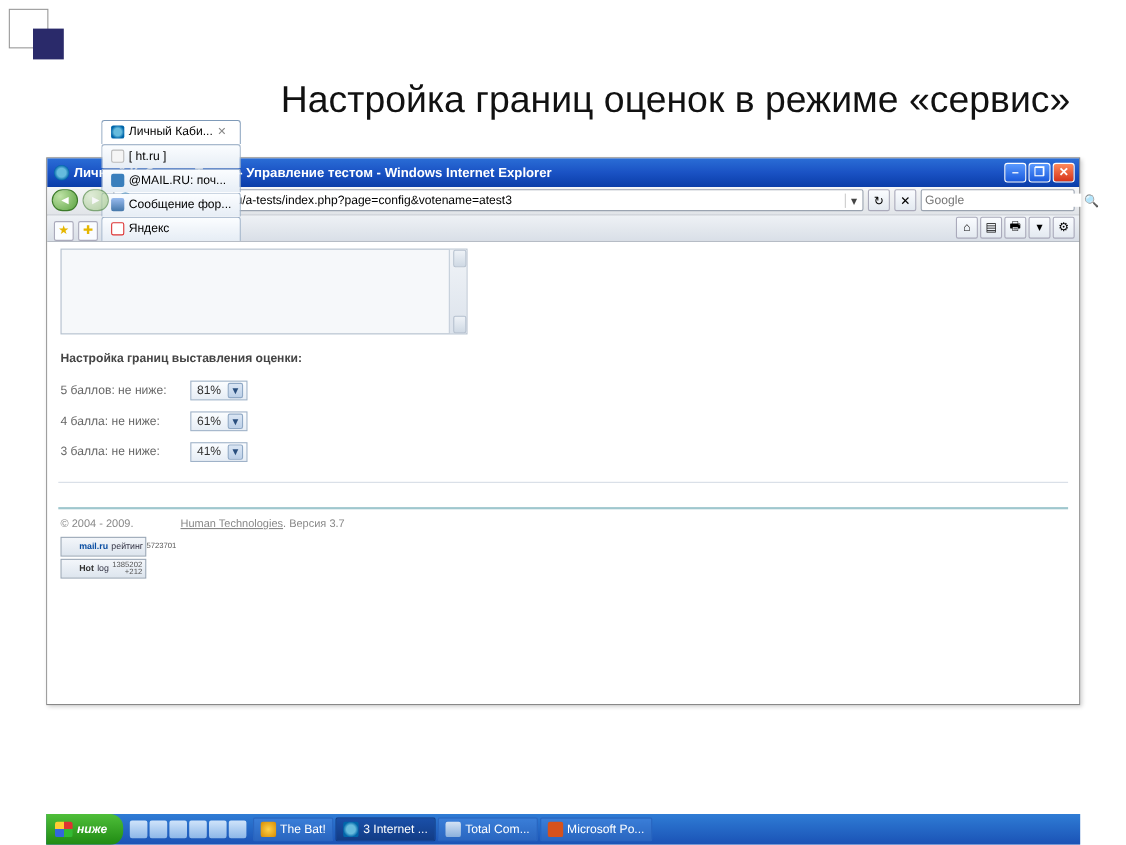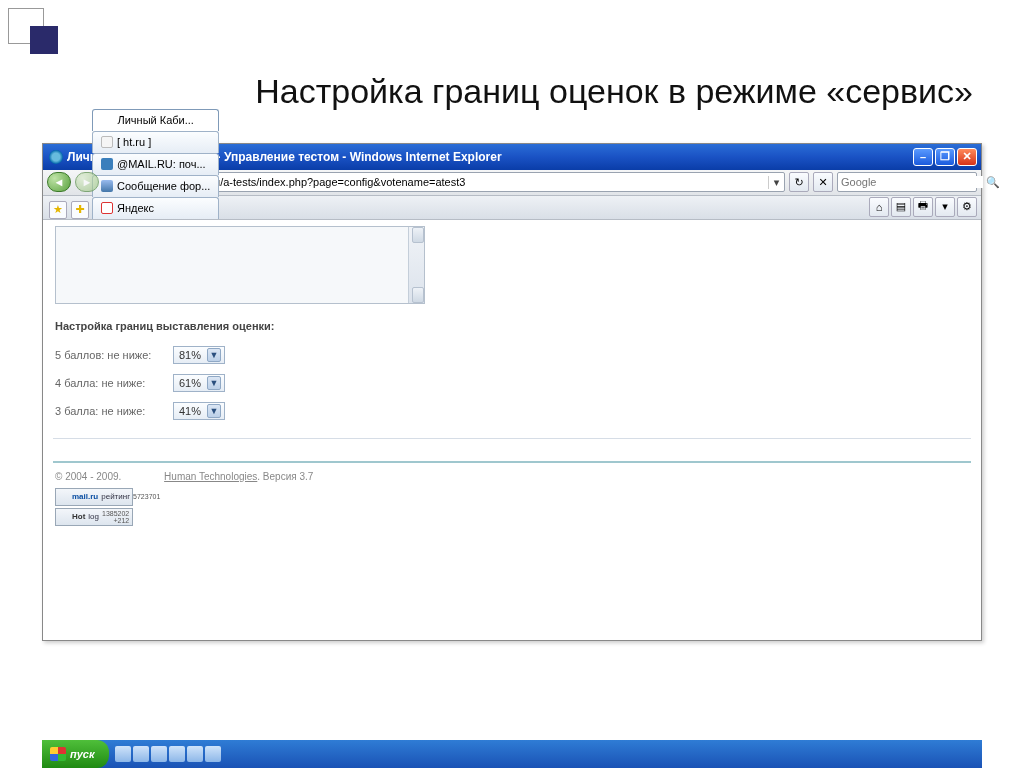--- a/index.html
+++ b/index.html
@@ -94,21 +94,21 @@
   .favstar { width: 18px; height: 18px; border: 1px solid #aab; background: #fafcff; border-radius: 2px; margin: 0 2px; display: flex; align-items: center; justify-content: center; color: #e5b600; cursor: pointer; }
   .tab {
     height: 22px; border: 1px solid #9fb2c8; border-bottom: none;
     background: linear-gradient(#fbfdff,#e6edf5);
     border-radius: 3px 3px 0 0;
     padding: 0 8px; margin: 0 1px;
     display: flex; align-items: center; gap: 4px;
     cursor: pointer;
     max-width: 140px; overflow: hidden; white-space: nowrap;
   }
-  .tab.active { background: #fff; border-color: #7f9ab8; flex-direction: column; }
+  .tab.active { background: #fff; border-color: #7f9ab8; }
   .tab .x { color: #888; font-size: 10px; }
   .tab .ficon { width: 12px; height: 12px; border-radius: 2px; display: inline-block; }
   .fi-ie { background: radial-gradient(circle,#6bd 40%,#06a 70%); border-radius: 50%; }
   .fi-ht { background: #f5f5f5; border: 1px solid #bbb; }
   .fi-mail { background: #3a7fbc; }
   .fi-forum { background: linear-gradient(#9be,#47a); }
   .fi-ya { background: #fff; border: 1px solid #d33; }
   .tabsbar .tools { margin-left: auto; display: flex; gap: 2px; padding-bottom: 2px; }
   
   .page { background: #fff; min-height: 420px; font-size: 11px; color: #555; padding: 4px 10px 10px 10px; }
@@ -290,24 +290,42 @@
         <span class="brand">Hot</span>
           <span>log</span>
         <span class="nums"><span>1385202</span> <span>+212</span></span>
       </div>
     </div>
   </div>
 
   <div class="taskbar">
     <div class="startbtn">
       <span class="flag"></span>
-      <span>пуск</span>
+      <span>ниже</span>
     </div>
     <div class="ql">
       <div class="qi"></div>
       <div class="qi"></div>
       <div class="qi"></div>
       <div class="qi"></div>
       <div class="qi"></div>
       <div class="qi"></div>
     </div>
+    <div class="tasks" id="tasks-mount">
+        <div class="task">
+          <span class="ti ti-bat"></span>
+          <span>The Bat!</span>
+        </div>
+        <div class="task active">
+          <span class="ti ti-ie"></span>
+          <span>3 Internet ...</span>
+        </div>
+        <div class="task">
+          <span class="ti ti-tc"></span>
+          <span>Total Com...</span>
+        </div>
+        <div class="task">
+          <span class="ti ti-pp"></span>
+          <span>Microsoft Po...</span>
+        </div>
+      </div>
   </div>
 </div>
 
 </body></html>

